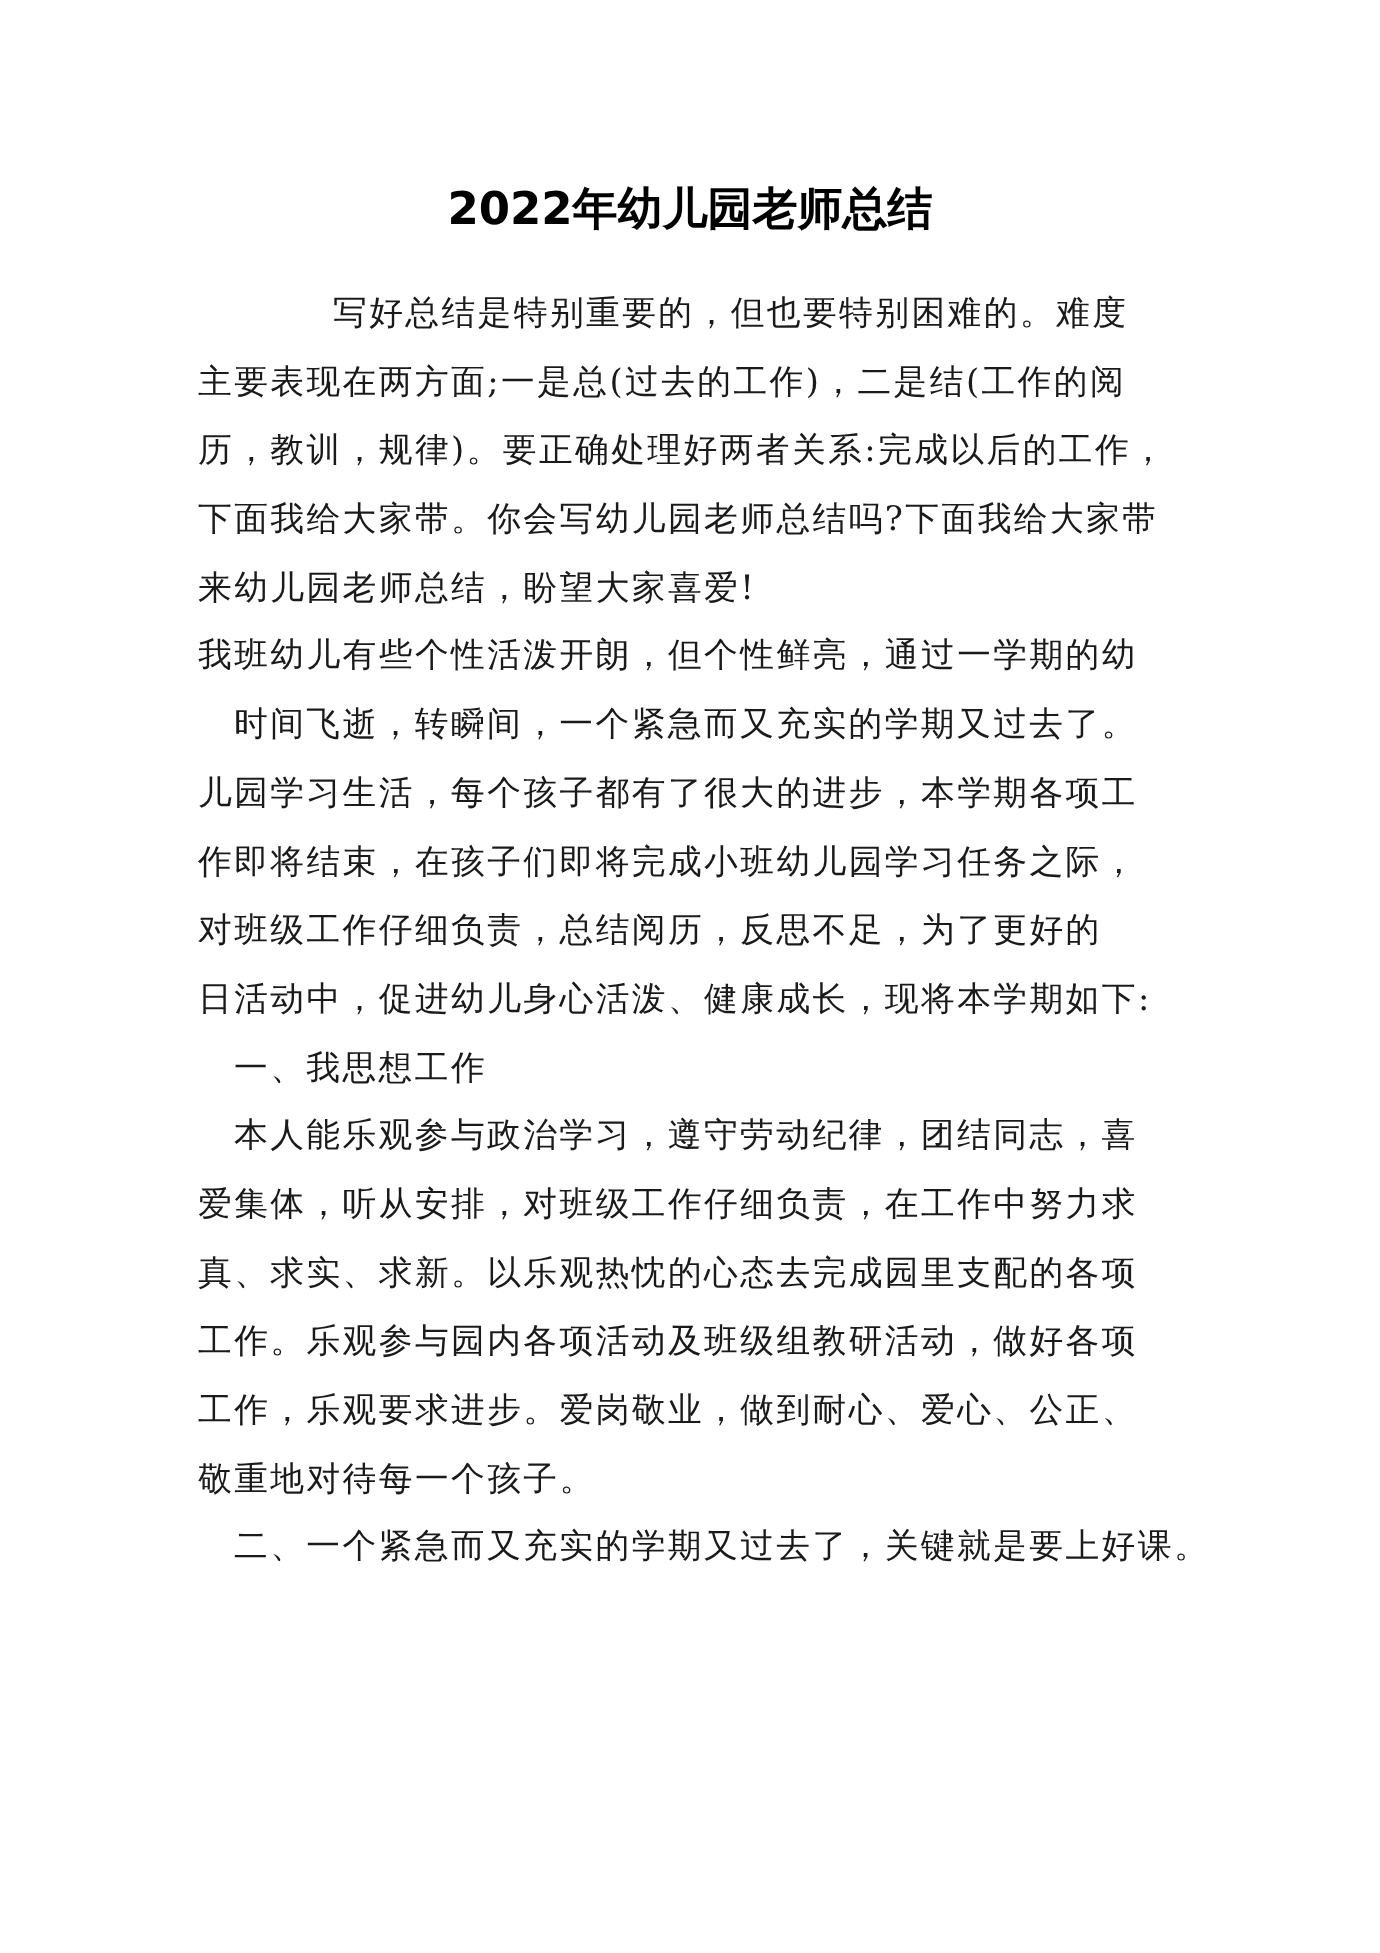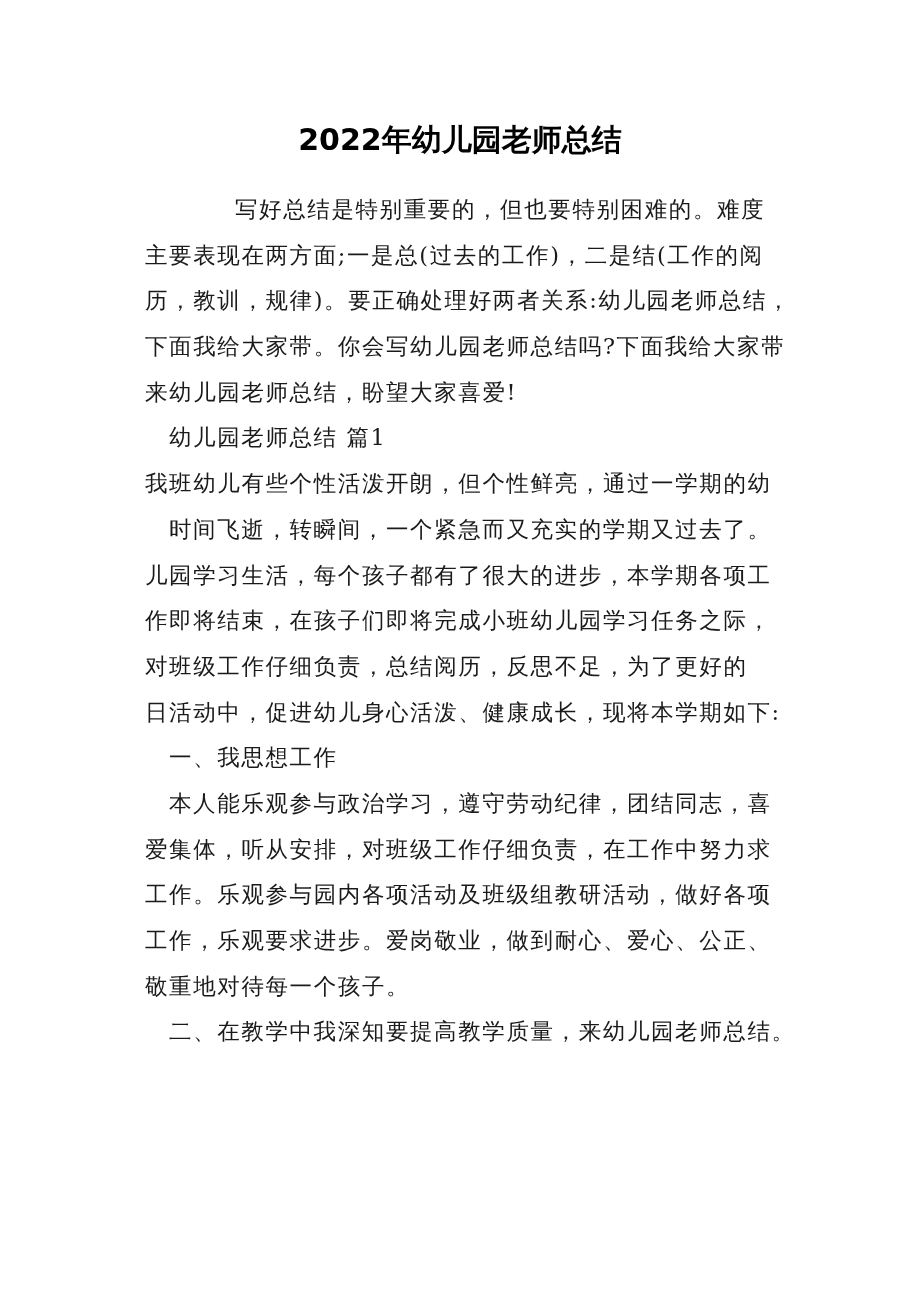--- a/index.html
+++ b/index.html
@@ -30,21 +30,21 @@
     text-align: center;
     font-family: "DejaVu Sans", "Liberation Sans", sans-serif;
     font-weight: bold;
     font-size: 30px;
     line-height: 44px;
     color: #000000;
     letter-spacing: 0px;
   }
   .body-lines {
     position: absolute;
-    left: 145px;
+    left: 132px;
     top: 187px;
     width: 665px;
   }
   .line {
     display: block;
     height: 45.7px;
     line-height: 45.7px;
     font-size: 22.5px;
     white-space: nowrap;
     letter-spacing: 1.6px;
@@ -55,31 +55,31 @@
 </style>
 </head>
 <body>
 
 <div class="page">
   <div class="title">2022年幼儿园老师总结</div>
 
   <div class="body-lines">
     <span class="line indent-first">写好总结是特别重要的，但也要特别困难的。难度</span>
     <span class="line">主要表现在两方面;一是总(过去的工作)，二是结(工作的阅</span>
-    <span class="line">历，教训，规律)。要正确处理好两者关系:幼儿园老师总结，</span>
+    <span class="line">历，教训，规律)。要正确处理好两者关系:完成以后的工作，</span>
     <span class="line">下面我给大家带。你会写幼儿园老师总结吗?下面我给大家带</span>
     <span class="line">来幼儿园老师总结，盼望大家喜爱!</span>
-    <span class="line indent-small">幼儿园老师总结  篇1</span>
     <span class="line">我班幼儿有些个性活泼开朗，但个性鲜亮，通过一学期的幼</span>
     <span class="line indent-small">时间飞逝，转瞬间，一个紧急而又充实的学期又过去了。</span>
     <span class="line">儿园学习生活，每个孩子都有了很大的进步，本学期各项工</span>
     <span class="line">作即将结束，在孩子们即将完成小班幼儿园学习任务之际，</span>
     <span class="line">对班级工作仔细负责，总结阅历，反思不足，为了更好的</span>
     <span class="line">日活动中，促进幼儿身心活泼、健康成长，现将本学期如下:</span>
     <span class="line indent-small">一、我思想工作</span>
     <span class="line indent-small">本人能乐观参与政治学习，遵守劳动纪律，团结同志，喜</span>
     <span class="line">爱集体，听从安排，对班级工作仔细负责，在工作中努力求</span>
+    <span class="line">真、求实、求新。以乐观热忱的心态去完成园里支配的各项</span>
     <span class="line">工作。乐观参与园内各项活动及班级组教研活动，做好各项</span>
     <span class="line">工作，乐观要求进步。爱岗敬业，做到耐心、爱心、公正、</span>
     <span class="line">敬重地对待每一个孩子。</span>
-    <span class="line indent-small">二、在教学中我深知要提高教学质量，来幼儿园老师总结。</span>
+    <span class="line indent-small">二、一个紧急而又充实的学期又过去了，关键就是要上好课。</span>
   </div>
 </div>
 
 </body></html>

